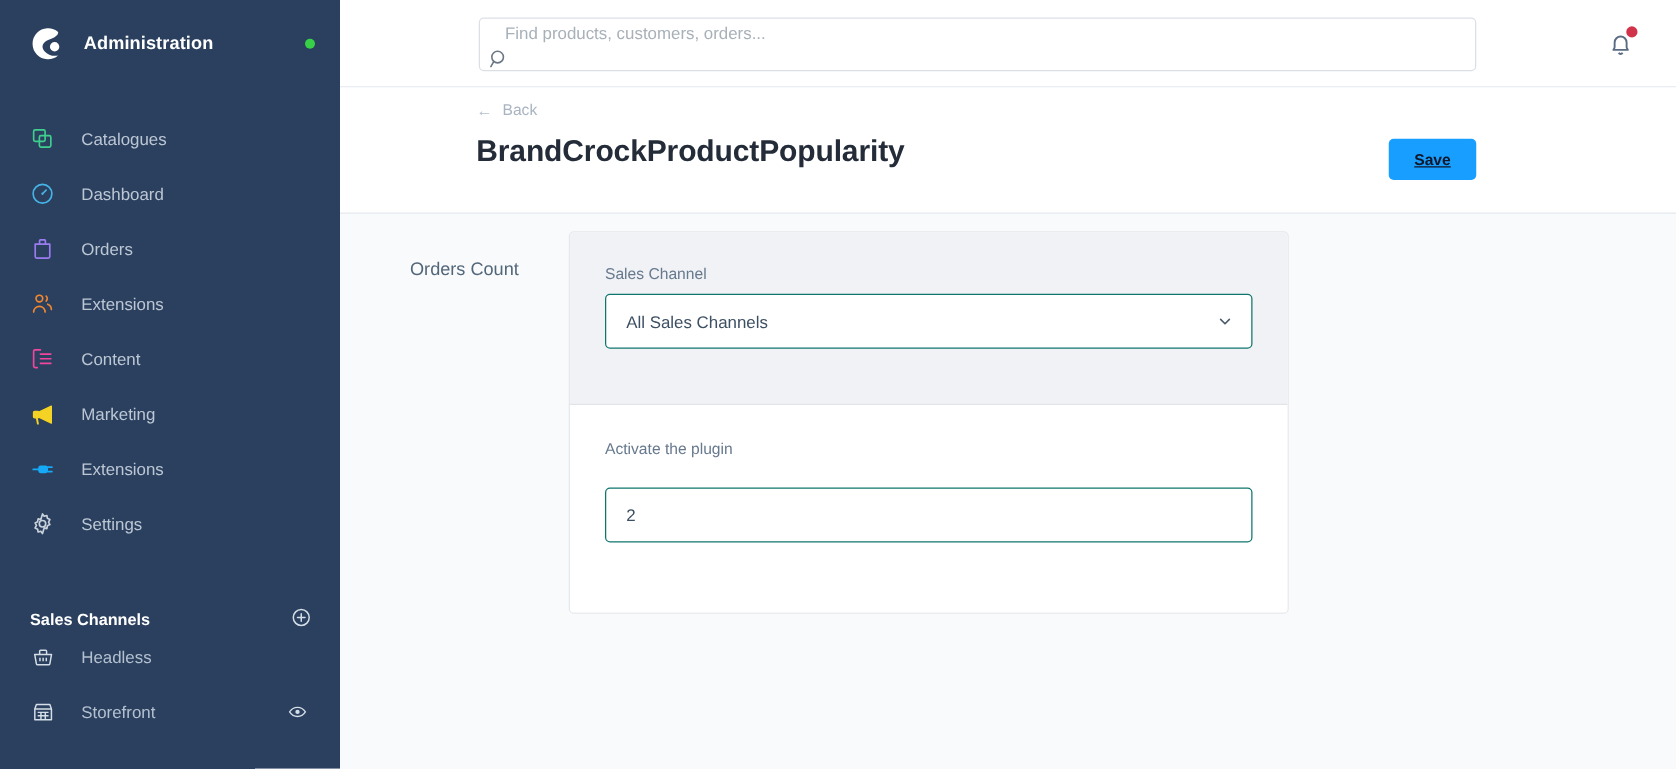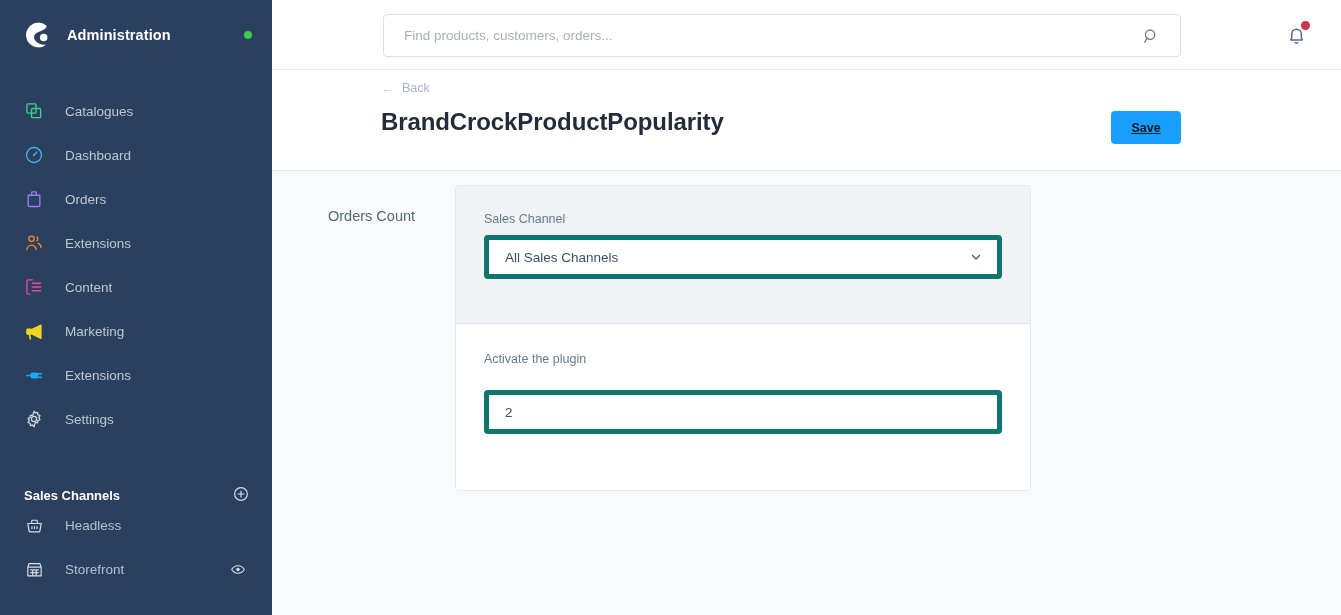--- a/index.html
+++ b/index.html
@@ -70,21 +70,21 @@
     border-bottom: 1px solid #e4e9ee;
     display: flex; align-items: center;
     position: relative;
   }
   .search-wrap {
     position: absolute; left: 111px; top: 14px;
     width: 798px; height: 43px;
     background: #ffffff;
     border: 1px solid #dce0e5;
     border-radius: 4px;
-    display: flex; align-items: center;
+    display: flex;  flex-direction: column;
   }
   .search-input {
     flex: 1 1 auto; border: none; outline: none;
     font-size: 13.5px; font-family: "Liberation Sans", sans-serif;
     color: #4a545b; padding-left: 20px; background: transparent;
   }
   .search-input::placeholder { color: #a8b0b8; }
   .search-icon { width: 30px; margin-right: 14px; display: flex; align-items: center; justify-content: center; cursor: pointer;}
   .bell-wrap {
     position: absolute; right: 30px; top: 20px;
@@ -144,21 +144,21 @@
   .field { margin-bottom: 24px; }
   .field:last-child { margin-bottom: 0; }
   .field-label {
     font-size: 12.5px; color: #67798e;
     margin-bottom: 9px; display: block;
   }
   .field-control {
     position: relative;
     height: 44px;
     background: #ffffff;
-    border: 5px solid #0f766e;
+    border: 1px solid #0f766e;
     border-radius: 4px;
     display: flex; align-items: center;
     padding: 0 16px;
     cursor: pointer;
   }
   .field-value {
     font-size: 13.5px; color: #3d4f63;
   }
   .field-input {
     border: none; outline: none; background: transparent;

